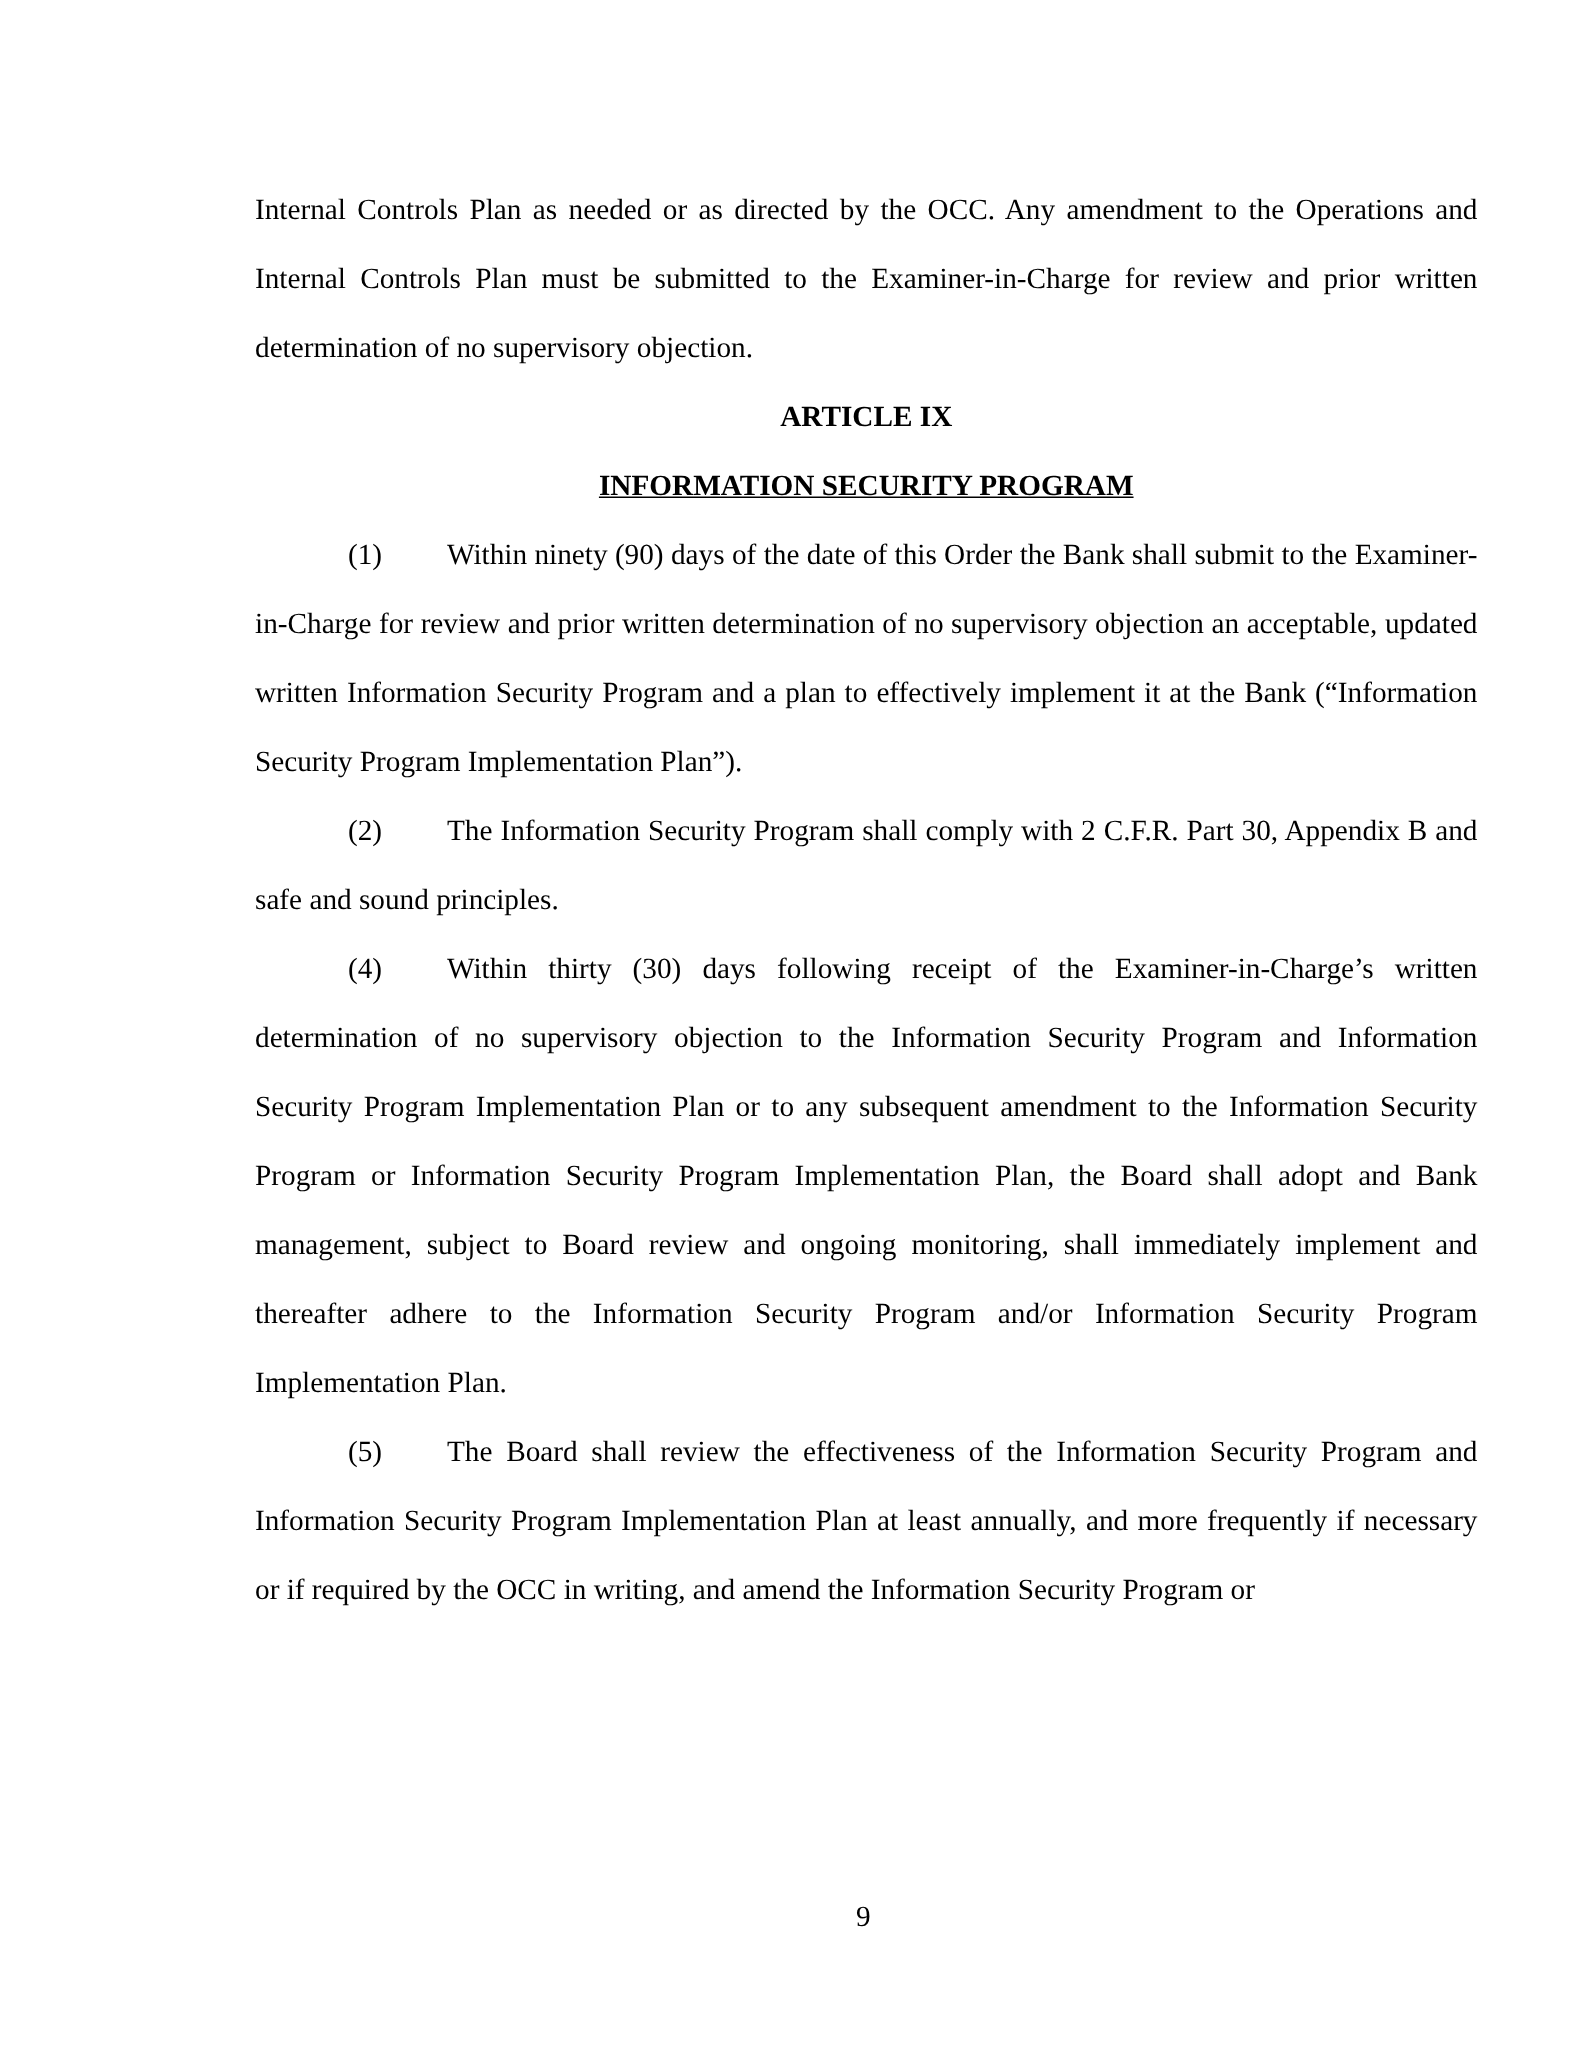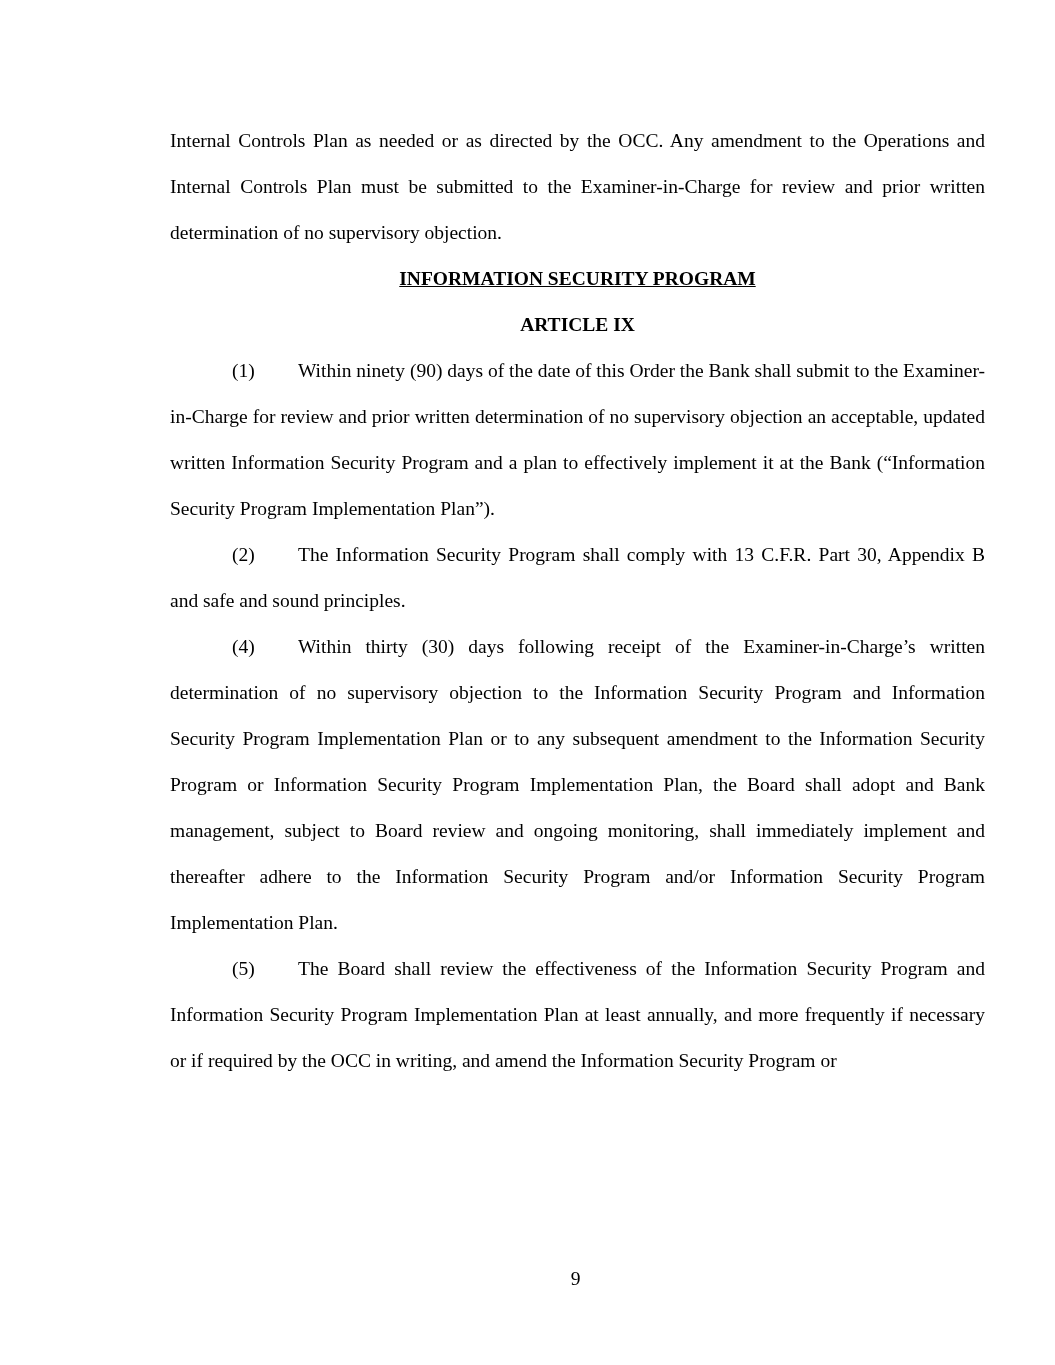--- a/index.html
+++ b/index.html
@@ -64,32 +64,32 @@
 </head>
 <body>
 
 <div class="page">
   <div class="doc-body">
 
     <p class="para">
       <span>Internal Controls Plan as needed or as directed by the OCC. Any amendment to the Operations and Internal Controls Plan must be submitted to the Examiner-in-Charge for review and prior written determination of no supervisory objection.</span>
     </p>
 
+    <p class="heading">ARTICLE IX</p>
+
     <p class="heading">
       <span class="heading-underline">INFORMATION SECURITY PROGRAM</span>
     </p>
-
-    <p class="heading">ARTICLE IX</p>
 
     <p class="para">
       <span class="lead-indent"></span><span class="numlabel">(1)</span><span>Within ninety (90) days of the date of this Order the Bank shall submit to the Examiner-in-Charge for review and prior written determination of no supervisory objection an acceptable, updated written Information Security Program and a plan to effectively implement it at the Bank (“Information Security Program Implementation Plan”).</span>
     </p>
 
     <p class="para">
-      <span class="lead-indent"></span><span class="numlabel">(2)</span><span>The Information Security Program shall comply with 13 C.F.R. Part 30, Appendix B and safe and sound principles.</span>
+      <span class="lead-indent"></span><span class="numlabel">(2)</span><span>The Information Security Program shall comply with 2 C.F.R. Part 30, Appendix B and safe and sound principles.</span>
     </p>
 
 
     <p class="para">
       <span class="lead-indent"></span><span class="numlabel">(4)</span><span>Within thirty (30) days following receipt of the Examiner-in-Charge’s written determination of no supervisory objection to the Information Security Program and Information Security Program Implementation Plan or to any subsequent amendment to the Information Security Program or Information Security Program Implementation Plan, the Board shall adopt and Bank management, subject to Board review and ongoing monitoring, shall immediately implement and thereafter adhere to the Information Security Program and/or Information Security Program Implementation Plan.</span>
     </p>
 
     <p class="para">
       <span class="lead-indent"></span><span class="numlabel">(5)</span><span>The Board shall review the effectiveness of the Information Security Program and Information Security Program Implementation Plan at least annually, and more frequently if necessary or if required by the OCC in writing, and amend the Information Security Program or</span>
     </p>

